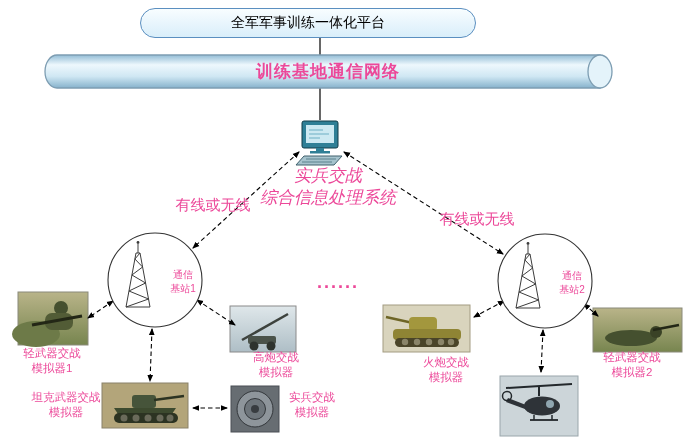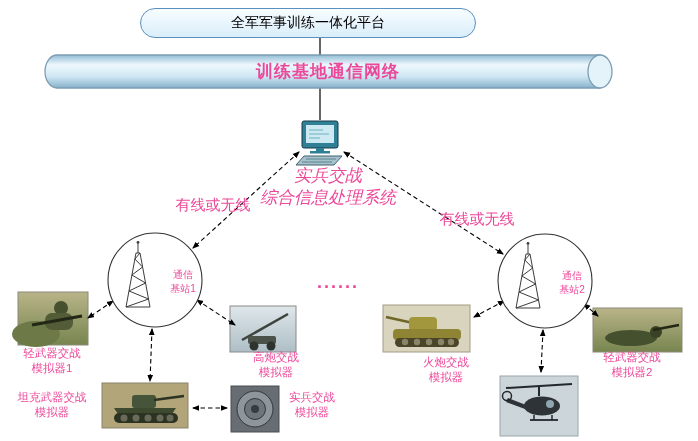--- a/index.html
+++ b/index.html
@@ -177,21 +177,21 @@
 基站1</div>
   <div class="lbl bs-label" style="left:572px; top:282px;">通信
 基站2</div>
 
   <div class="lbl dots" style="left:338px; top:283px;">......</div>
 
   <div class="lbl" style="left:52px;  top:361px;">轻武器交战
 模拟器1</div>
   <div class="lbl" style="left:263px; top:365px;margin-left:13px;">高炮交战
 模拟器</div>
-  <div class="lbl" style="left:52px;  top:405px;">坦克武器交战
+  <div class="lbl" style="left:66px;  top:405px;">坦克武器交战
 模拟器</div>
   <div class="lbl" style="left:312px; top:405px;">实兵交战
 模拟器</div>
   <div class="lbl" style="left:446px; top:370px;">火炮交战
 模拟器</div>
   <div class="lbl" style="left:632px; top:365px;">轻武器交战
 模拟器2</div>
 
 </div>
 

